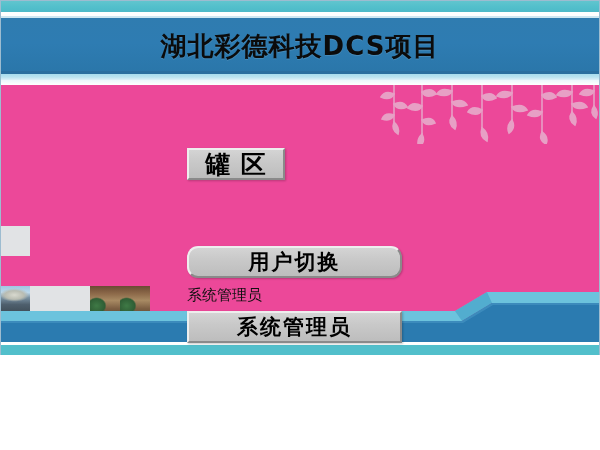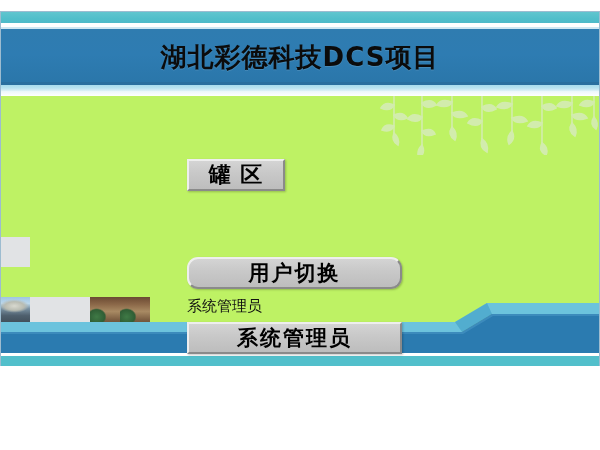--- a/index.html
+++ b/index.html
@@ -5,23 +5,22 @@
   html,body{margin:0;padding:0;}
   body{
     width:600px;height:450px;
     background:#ffffff;
     font-family:"DejaVu Sans","Liberation Sans",sans-serif;
     overflow:hidden;
   }
   #app{
     position:relative;
     width:600px;height:355px;
-    background:#bef264;
+    background:#ec4899;
     overflow:hidden;
-    margin-top:11px;
   }
 
   
   .frame-edge{
     position:absolute;left:0;top:0;width:600px;height:450px;
     box-sizing:border-box;
     border:1px solid #9dbcd0;
     pointer-events:none;
     z-index:60;
   }
@@ -118,21 +117,21 @@
     border-left:2px solid #eeeeee;
     border-right:2px solid #8a8a8a;
     border-bottom:2px solid #8a8a8a;
     display:flex;align-items:center;justify-content:center;
     color:#000000;
     font-weight:bold;
     white-space:nowrap;
     z-index:10;
     box-shadow:1px 1px 2px rgba(0,0,0,.22);
   }
-  .btn-top{height:32px;font-size:22px;letter-spacing:1px;}
+  .btn-top{height:32px;font-size:25px;letter-spacing:1px;}
   .btn-wide{height:32px;font-size:21px;letter-spacing:2px;}
 
   #btn-tank{left:187px;top:148px;width:98px;}
   #btn-shop3{left:312px;top:148px;width:92px;}
   #btn-shop4{left:434px;top:148px;width:92px;}
   #btn-user-switch{left:187px;top:246px;width:215px;border-radius:11px;}
   #btn-exit{left:187px;top:311px;width:215px;}
 
   .user-role{
     position:absolute;left:187px;top:286px;width:215px;

